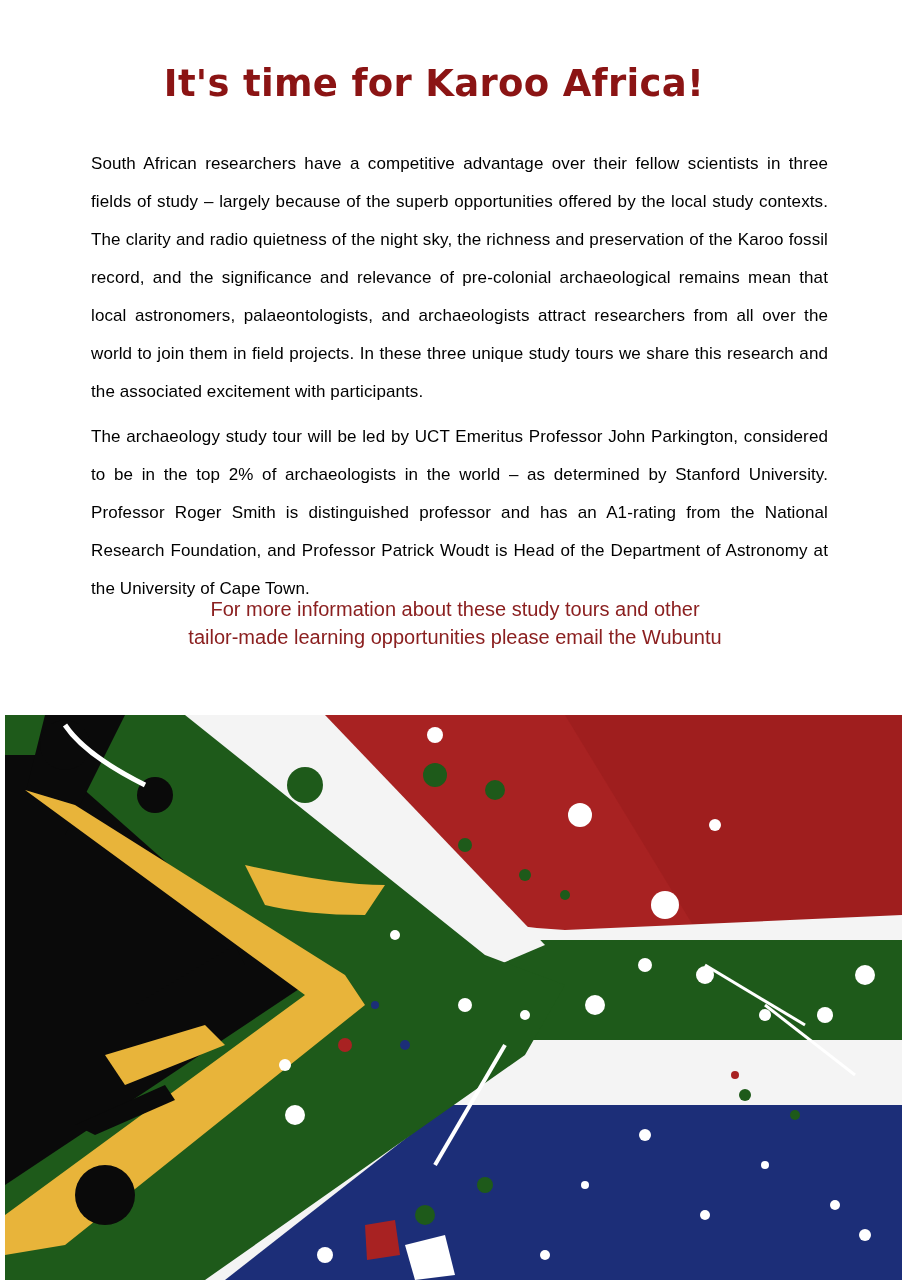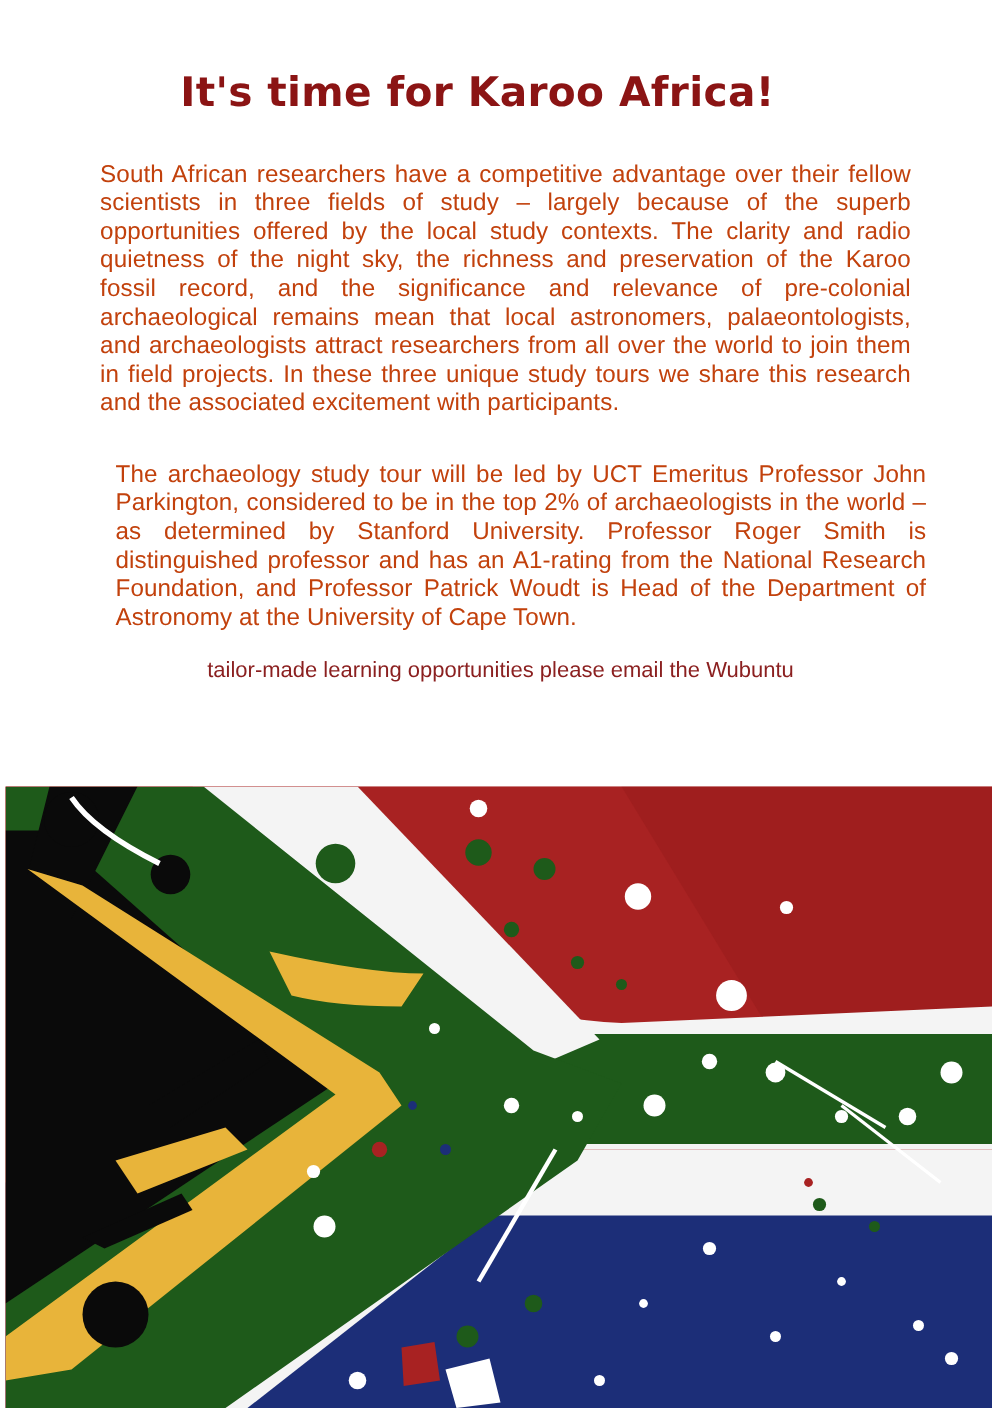--- a/index.html
+++ b/index.html
@@ -9,26 +9,26 @@
     .title {
       position: absolute; left: 0; top: 62px; width: 868px;
       text-align: center;
       font-family: "DejaVu Sans", "Liberation Sans", sans-serif;
       font-weight: bold; font-size: 37px; letter-spacing: 0.3px;
       color: #8b1414;
     }
 
     .body-text {
       position: absolute; left: 91px; width: 737px;
-      font-size: 22px; line-height: 26px;
-      text-align: justify; color: #c2410c;
+      font-size: 17px; line-height: 38px;
+      text-align: justify; color: #000000;
       letter-spacing: 0.1px;
     }
     .p1 { top: 145px; }
-    .p2 { top: 418px; margin-left: 14px; }
+    .p2 { top: 418px; }
 
     .contact {
       position: absolute; left: 100px; top: 596px; width: 710px;
       text-align: center; font-size: 20px; line-height: 27.5px;
       color: #8b2020;
     }
     .contact .email { color: #c8202a; }
 
     .flag {
       position: absolute; left: 5px; top: 715px; width: 897px; height: 565px;
@@ -39,20 +39,21 @@
 </head>
 <body>
 
 <h1 class="title">It's time for Karoo Africa!</h1>
 
 <p class="body-text p1">South African researchers have a competitive advantage over their fellow scientists in three fields of study – largely because of the superb opportunities offered by the local study contexts. The clarity and radio quietness of the night sky, the richness and preservation of the Karoo fossil record, and the significance and relevance of pre-colonial archaeological remains mean that local astronomers, palaeontologists, and archaeologists attract researchers from all over the world to join them in field projects. In these three unique study tours we share this research and the associated excitement with participants.</p>
 
 <p class="body-text p2">The archaeology study tour will be led by UCT Emeritus Professor John Parkington, considered to be in the top 2% of archaeologists in the world – as determined by Stanford University. Professor Roger Smith is distinguished professor and has an A1-rating from the National Research Foundation, and Professor Patrick Woudt is Head of the Department of Astronomy at the University of Cape Town.</p>
 
 <div class="contact">
+  <div>For more information about these study tours and other</div>
   <div>tailor-made learning opportunities please email the Wubuntu</div>
 </div>
 
 <div class="flag">
   <svg viewBox="0 0 897 565" preserveAspectRatio="none">
 
     <rect x="0" y="0" width="897" height="565" fill="#a82222"></rect>
 
     <path d="M560 0 L897 0 L897 200 L700 230 Z" fill="#9a1d1d" opacity="0.6"></path>
 

